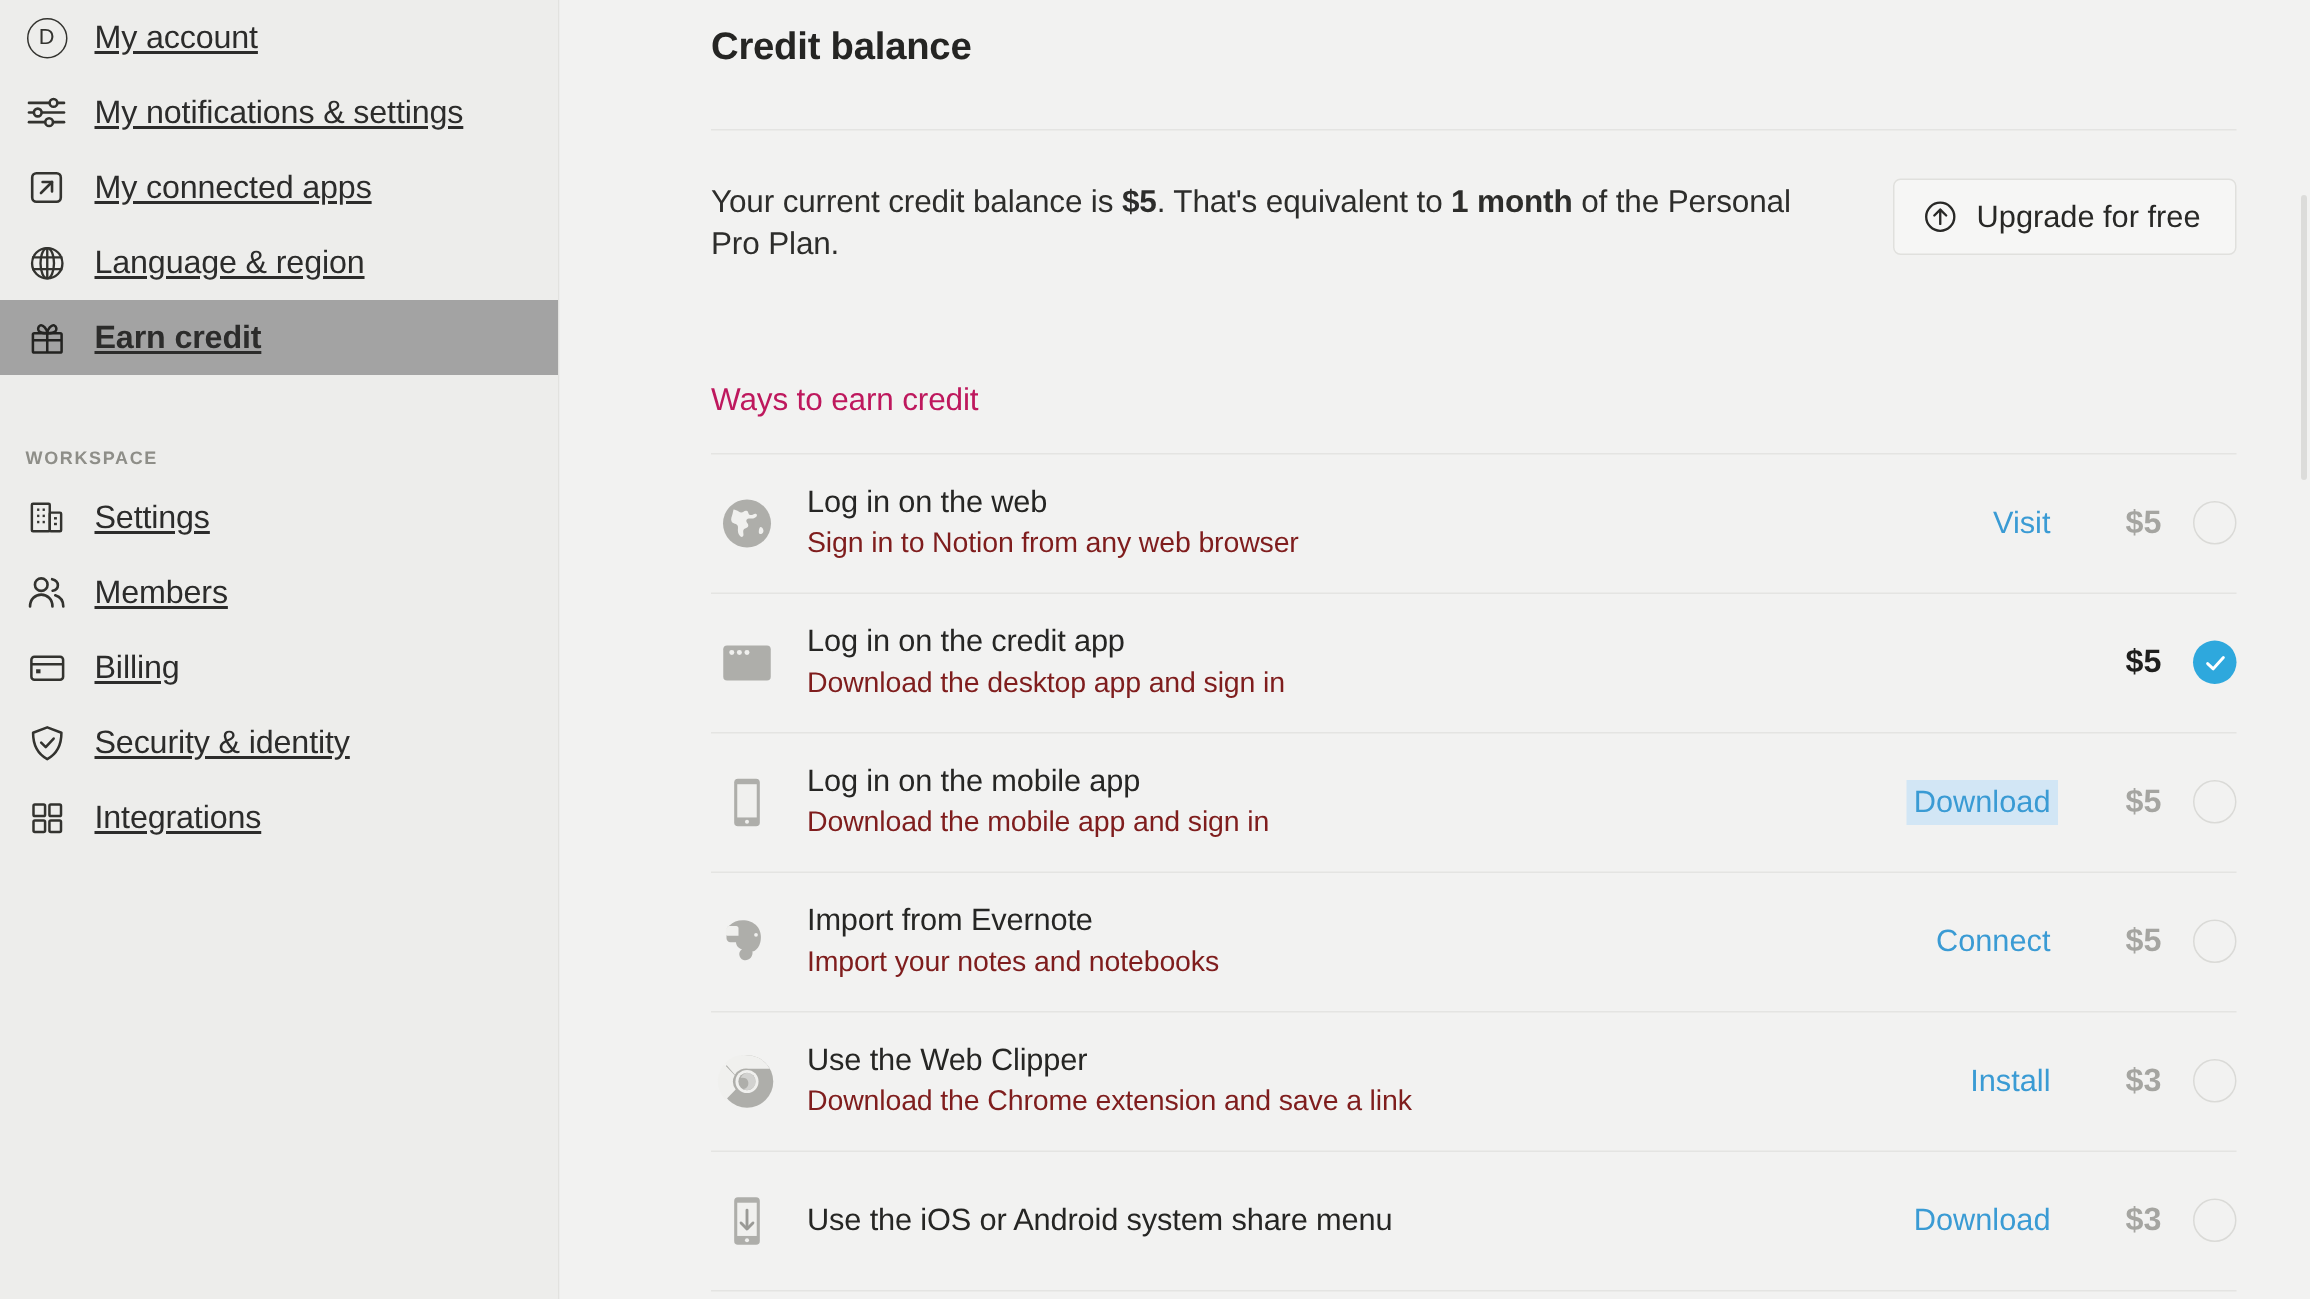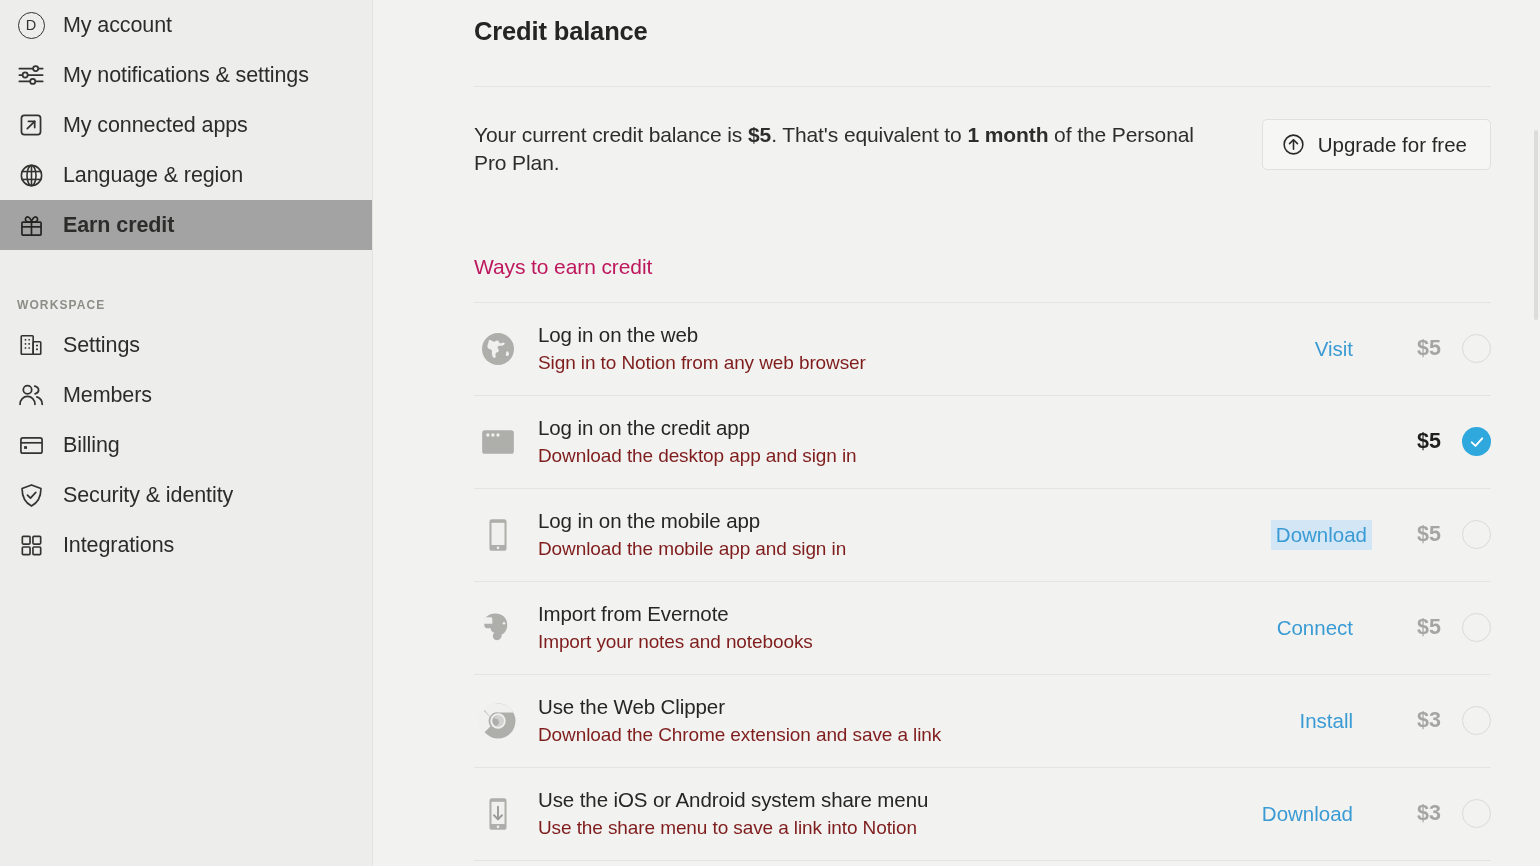--- a/index.html
+++ b/index.html
@@ -45,21 +45,21 @@
   .nav-item .nav-ico {
     width: 30px;
     height: 30px;
     margin-right: 17px;
     flex: 0 0 30px;
     display: flex;
     align-items: center;
     justify-content: center;
     color: #33332f;
   }
-  .nav-item .nav-label { white-space: nowrap; }
+  .nav-item .nav-label { white-space: nowrap; text-decoration: underline; }
 
   .nav-item.selected {
     background: #a3a3a3;
   }
   .nav-item.selected .nav-label { font-weight: bold; }
 
   .section-header {
     font-size: 12px;
     letter-spacing: 1.1px;
     color: #8e8e88;
@@ -194,21 +194,21 @@
     line-height: 1.4;
     margin-top: 2px;
     letter-spacing: -0.1px;
   }
 
   .row-action {
     font-size: 20.5px;
     color: #3a9bd4;
     cursor: pointer;
     white-space: nowrap;
-    margin-right: 40px;
+    margin-right: 26px;
     text-align: right;
   }
   .row-action.selected-text {
     background: #d2e6f5;
     padding: 3px 5px;
     margin-right: 21px;
   }
 
   .row-amount {
     font-size: 21.5px;
@@ -523,21 +523,20 @@
               <rect x="7.9" y="4.3" width="8.2" height="14" fill="#f0f0ee"></rect>
               <circle cx="12" cy="20.1" r="0.85" fill="#f0f0ee"></circle>
               <g stroke="#9a9a96" stroke-width="1.2" fill="none" stroke-linecap="round" stroke-linejoin="round">
                 <line x1="12" y1="7.4" x2="12" y2="15.2"></line>
                 <polyline points="9.5,12.8 12,15.4 14.5,12.8"></polyline>
               </g>
             </svg>
           </span>
           <div class="row-body">
             <div class="row-title">Use the iOS or Android system share menu</div>
-            <div class="row-sub">Use the share menu to save a link into Notion</div>
           </div>
           <div class="row-action">Download</div>
           <div class="row-amount">$3</div>
           <div class="row-check"></div>
         </div>
 
         <div class="row-div"></div>
 
       </div>
     </div>

